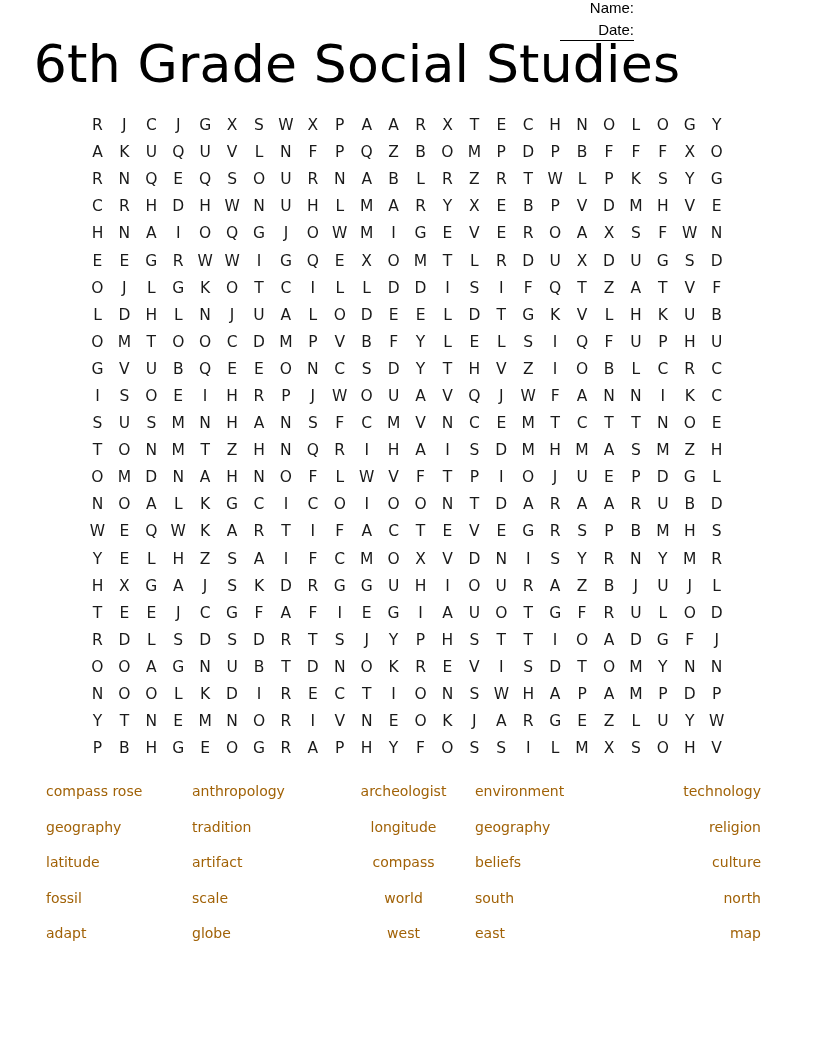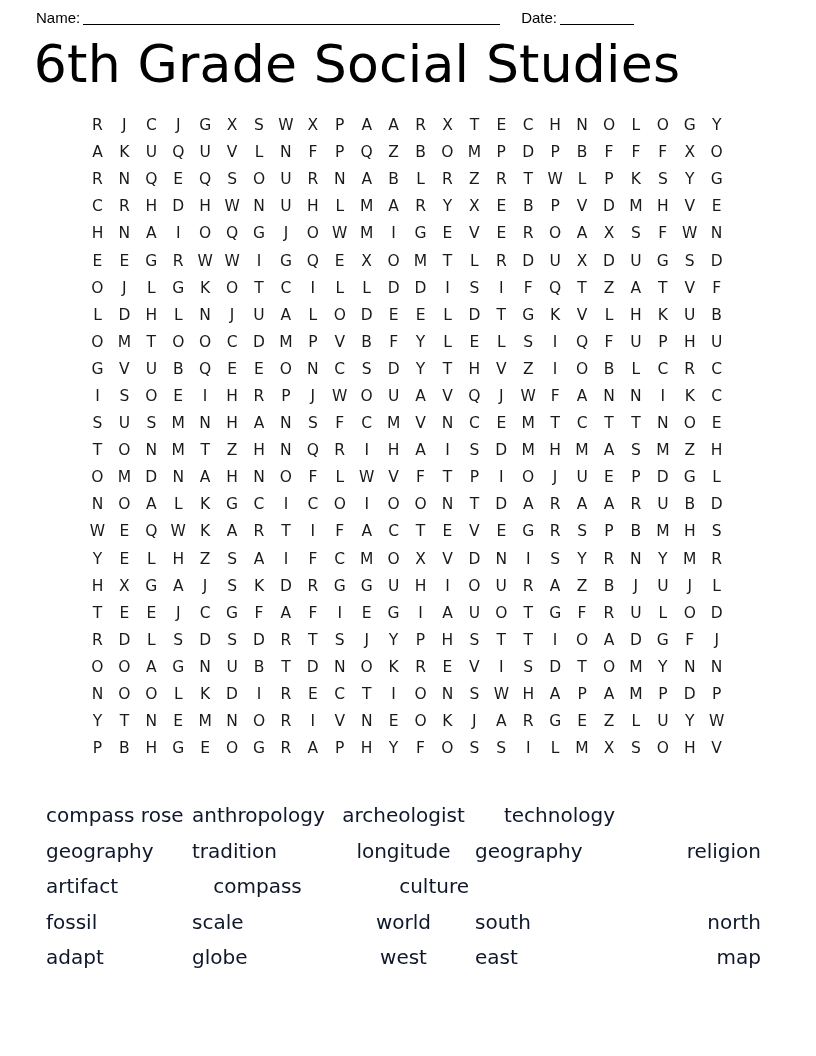--- a/index.html
+++ b/index.html
@@ -20,20 +20,21 @@
   #header-row {
     position: absolute;
     top: 0px;
     left: 0px;
     width: 668px;
     height: 28px;
     display: flex;
     align-items: flex-end;
     padding: 0 34px 0 36px;
     box-sizing: border-box;
+    flex-direction: column;
   }
   .field-label {
     font-family: "Liberation Sans", sans-serif;
     font-size: 15px;
     line-height: 16px;
     white-space: nowrap;
     padding-bottom: 2px;
   }
   .rule {
     border-bottom: 1px solid #000;
@@ -87,25 +88,24 @@
     left: 46px;
     width: 724px;
   }
   .word-row {
     display: flex;
     height: 35.6px;
     align-items: flex-start;
   }
   .word-cell {
     font-family: "DejaVu Sans", sans-serif;
-    font-size: 20px;
+    font-size: 14px;
     line-height: 24px;
     white-space: nowrap;
-    color: #0f172a;
-    margin-top: 24px;
+    color: #a16207;
   }
   .word-cell.c0 { width: 146px; }
   .word-cell.c1 { width: 140px; }
   .word-cell.c2 { width: 143px; text-align: center; }
   .word-cell.c3 { width: 146px; }
   .word-cell.c4 { width: 140px; text-align: right; }
 </style>
 </head>
 <body>
 
@@ -743,32 +743,35 @@
       <span class="grid-cell">H</span>
       <span class="grid-cell">V</span>
     </div>
   </div>
 
 <div id="word-list">
     <div class="word-row">
       <span class="word-cell c0">compass rose</span>
       <span class="word-cell c1">anthropology</span>
       <span class="word-cell c2">archeologist</span>
+      <span class="word-cell c3">environment</span>
       <span class="word-cell c4">technology</span>
     </div>
     <div class="word-row">
       <span class="word-cell c0">geography</span>
       <span class="word-cell c1">tradition</span>
       <span class="word-cell c2">longitude</span>
       <span class="word-cell c3">geography</span>
       <span class="word-cell c4">religion</span>
     </div>
     <div class="word-row">
+      <span class="word-cell c0">latitude</span>
       <span class="word-cell c1">artifact</span>
       <span class="word-cell c2">compass</span>
+      <span class="word-cell c3">beliefs</span>
       <span class="word-cell c4">culture</span>
     </div>
     <div class="word-row">
       <span class="word-cell c0">fossil</span>
       <span class="word-cell c1">scale</span>
       <span class="word-cell c2">world</span>
       <span class="word-cell c3">south</span>
       <span class="word-cell c4">north</span>
     </div>
     <div class="word-row">

